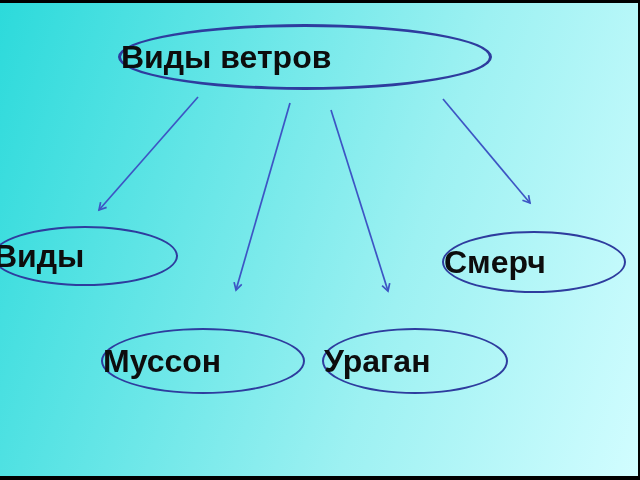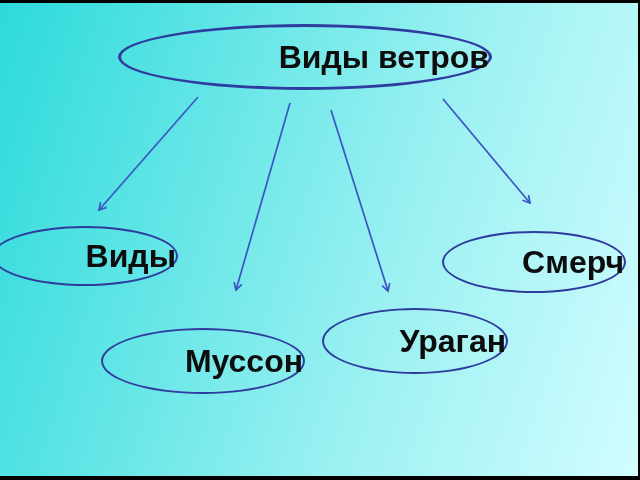--- a/index.html
+++ b/index.html
@@ -24,36 +24,36 @@
   .frame-top    { top: 0; left: 0; width: 640px; height: 3px; }
   .frame-bottom { bottom: 0; left: 0; width: 640px; height: 4px; }
   .frame-right  { top: 0; right: 0; width: 2px; height: 480px; }
 
   .node {
     position: absolute;
     border-radius: 50%;
     border: 2px solid var(--ellipse_border);
     display: flex;
     align-items: center;
-    justify-content: flex-end;
+    justify-content: flex-start;
     box-sizing: border-box;
     z-index: 2;
   }
   .node .label {
     font-weight: bold;
     font-size: 32px;
     color: var(--text);
     white-space: nowrap;
     line-height: 1;
   }
   .node-title  { left: 118px; top: 24px;  width: 374px; height: 66px; border-width: 3px; }
   .node-briz   { left: -8px;  top: 226px; width: 186px; height: 60px; }
   .node-smerch { left: 442px; top: 231px; width: 184px; height: 62px; }
   .node-musson { left: 101px; top: 328px; width: 204px; height: 66px; }
-  .node-uragan { left: 322px; top: 308px; width: 186px; height: 66px; }
+  .node-uragan { left: 322px; top: 328px; width: 186px; height: 66px; }
 
   .edges {
     position: absolute;
     top: 0; left: 0;
     width: 640px; height: 480px;
     z-index: 1;
   }
   .edge {
     stroke: var(--edge);
     stroke-width: 1.7;

